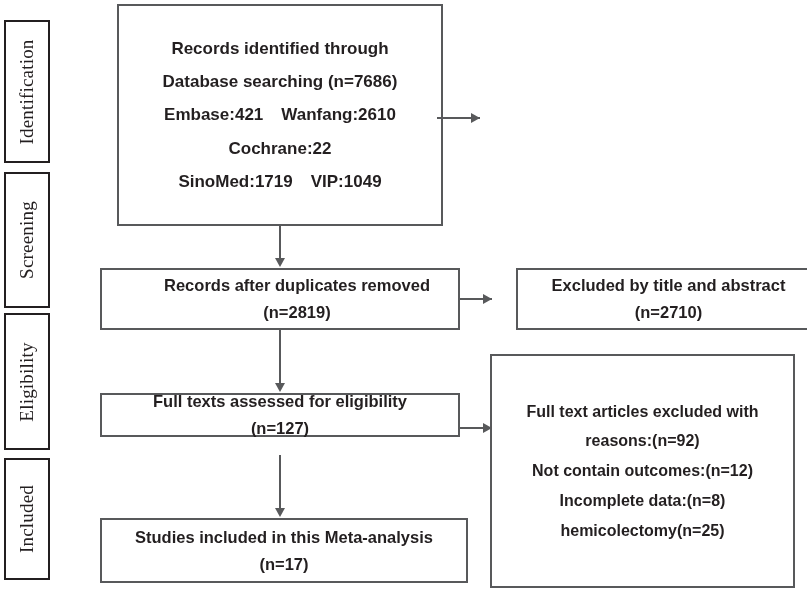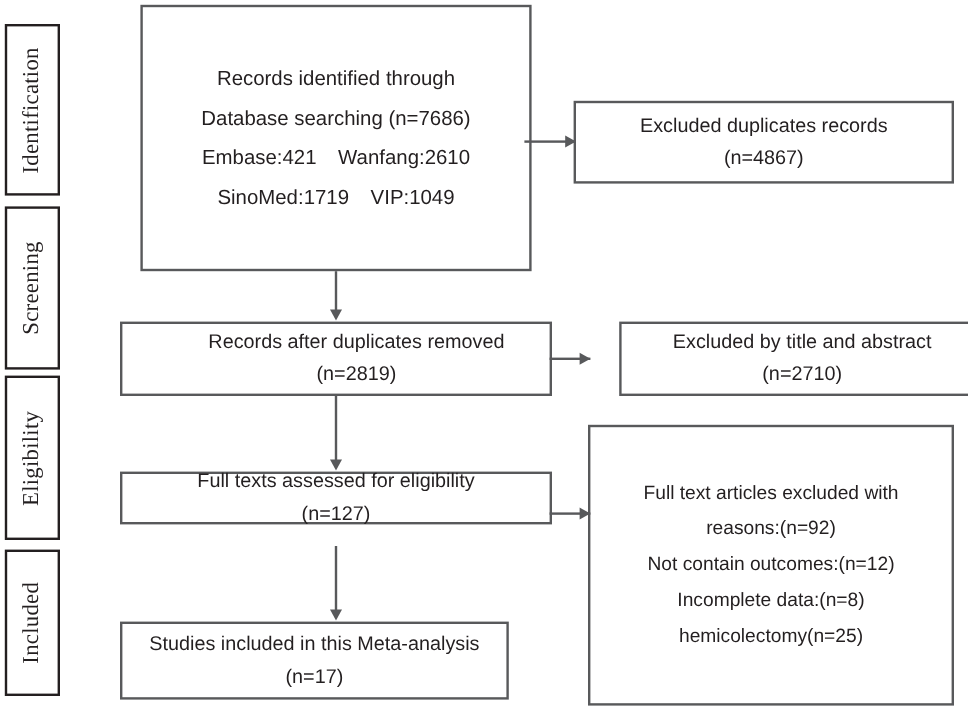--- a/index.html
+++ b/index.html
@@ -44,20 +44,21 @@
     background: #ffffff;
     display: flex;
     flex-direction: column;
     align-items: center;
     justify-content: center;
     text-align: center;
     color: #231f20;
     font-size: 16.5px;
     line-height: 1.62;
     padding: 2px 6px;
+    font-weight: bold;
   }
   .flow-box .line {
     white-space: nowrap;
   }
   .flow-box.two-col .line {
     display: flex;
     justify-content: center;
     gap: 18px;
   }
 
@@ -111,31 +112,28 @@
   </div>
 
   <div class="flow-box two-col" id="box-identification" style="left:117px; top:4px; width:326px; height:222px;">
     <div class="line">Records identified through</div>
     <div class="line">Database searching (n=7686)</div>
     <div class="line">
       <span>Embase:421</span>
       <span>Wanfang:2610</span>
     </div>
     <div class="line">
+      <span>Cochrane:22</span>
     </div>
     <div class="line">
       <span>SinoMed:1719</span>
       <span>VIP:1049</span>
     </div>
   </div>
 
-  <div class="flow-box" id="box-excluded-duplicates" style="left:478px; top:84px; width:317px; height:69px;">
-    <div class="line">Excluded duplicates records</div>
-    <div class="line">(n=4867)</div>
-  </div>
 
   <div class="flow-box" id="box-after-duplicates" style="left:100px; top:268px; width:360px; height:62px;padding-left:40px;">
     <div class="line">Records after duplicates removed</div>
     <div class="line">(n=2819)</div>
   </div>
 
   <div class="flow-box" id="box-excluded-title-abstract" style="left:516px; top:268px; width:305px; height:62px;">
     <div class="line">Excluded by title and abstract</div>
     <div class="line">(n=2710)</div>
   </div>
@@ -146,21 +144,21 @@
   </div>
 
   <div class="flow-box" id="box-reasons" style="left:490px; top:354px; width:305px; height:234px;">
     <div class="line">Full text articles excluded with</div>
     <div class="line">reasons:(n=92)</div>
     <div class="line">Not contain outcomes:(n=12)</div>
     <div class="line">Incomplete data:(n=8)</div>
     <div class="line">hemicolectomy(n=25)</div>
   </div>
 
-  <div class="flow-box" id="box-studies-included" style="left:100px; top:518px; width:324px; height:65px;">
+  <div class="flow-box" id="box-studies-included" style="left:100px; top:518px; width:368px; height:65px;">
     <div class="line">Studies included in this Meta-analysis</div>
     <div class="line">(n=17)</div>
   </div>
 
   <div class="conn conn-h" style="left:437px; top:117px; width:43px;"></div>
   <div class="arrowhead right" style="left:471px; top:113px;"></div>
 
   <div class="conn conn-v" style="left:279px; top:226px; height:36px;"></div>
   <div class="arrowhead down" style="left:275px; top:258px;"></div>
 

